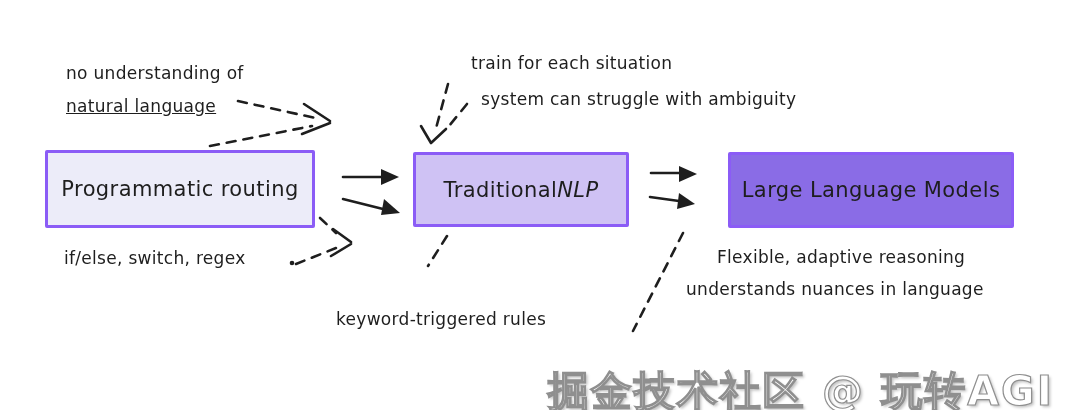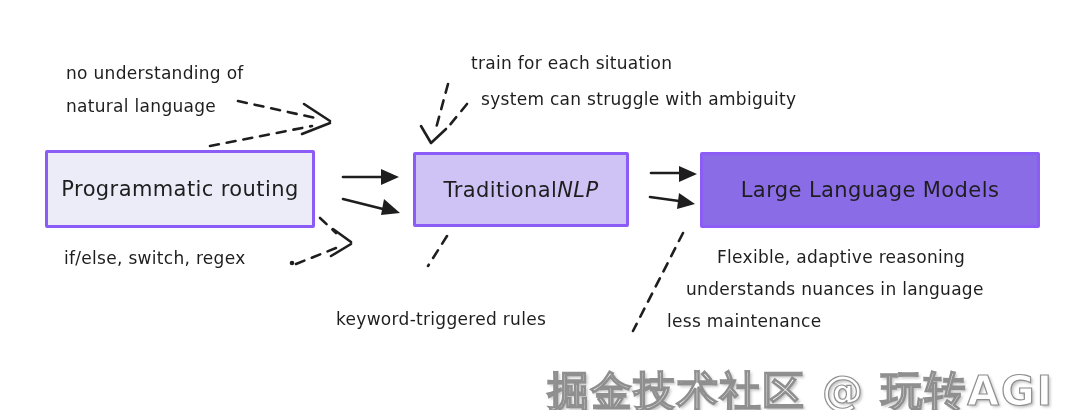--- a/index.html
+++ b/index.html
@@ -11,21 +11,21 @@
     position:absolute;white-space:nowrap;font-size:17px;letter-spacing:.3px;
     color:#1e1e1e;
   }
   .box{
     position:absolute;display:flex;align-items:center;justify-content:center;
     border:3px solid #8b5cf6;border-radius:2px;box-sizing:border-box;
     font-size:21px;letter-spacing:.4px;white-space:nowrap;
   }
   .box.b1{left:45px;top:150px;width:270px;height:78px;background:#ececf9;}
   .box.b2{left:413px;top:152px;width:216px;height:75px;background:#cfc2f4;}
-  .box.b3{left:700px;top:152px;width:340px;height:76px;background:#8a6ce6;}
+  .box.b3{left:728px;top:152px;width:286px;height:76px;background:#8a6ce6;}
   .italic{font-style:italic;}
   svg.overlay{position:absolute;left:0;top:0;pointer-events:none;}
   .watermark{
     position:absolute;right:26px;top:364px;white-space:nowrap;
     font-size:41px;font-weight:bold;letter-spacing:2px;color:#ffffff;
     -webkit-text-stroke:1.2px #8f8f8f;
     text-shadow:2px 2px 3px rgba(0,0,0,0.25);
   }
 </style>
 </head>
@@ -68,32 +68,31 @@
       <path d="M304 104 L330 121 M330 123 L302 134"></path>
 
       <path d="M421 126 L431 143 M431 143 L446 129"></path>
 
       <path d="M333 229 L351 242 M351 244 L331 256"></path>
     </g>
     <circle cx="292" cy="263" r="2.3" fill="#1e1e1e"></circle>
   </svg>
 
   <div class="note" style="left:66px;top:63px;">no understanding of</div>
-  <div class="note" style="left:66px;top:96px;">natural language</div>
+  <div class="note" style="left:66px;top:96px;text-decoration:underline;">natural language</div>
 
   <div class="note" style="left:471px;top:53px;">train for each situation</div>
   <div class="note" style="left:481px;top:89px;">system can struggle with ambiguity</div>
 
   <div class="note" style="left:64px;top:248px;">if/else, switch, regex</div>
 
   <div class="note" style="left:336px;top:309px;">keyword-triggered rules</div>
 
   <div class="note" style="left:717px;top:247px;">Flexible, adaptive reasoning</div>
   <div class="note" style="left:686px;top:279px;">understands nuances in language</div>
-  <div class="note" style="left:667px;top:311px;">less maintenance</div>
 
   <div class="box b1">
     <span>Programmatic routing</span>
   </div>
 
   <div class="box b2">
     <span>Traditional </span>
       <span class="italic">NLP</span>
   </div>
 

